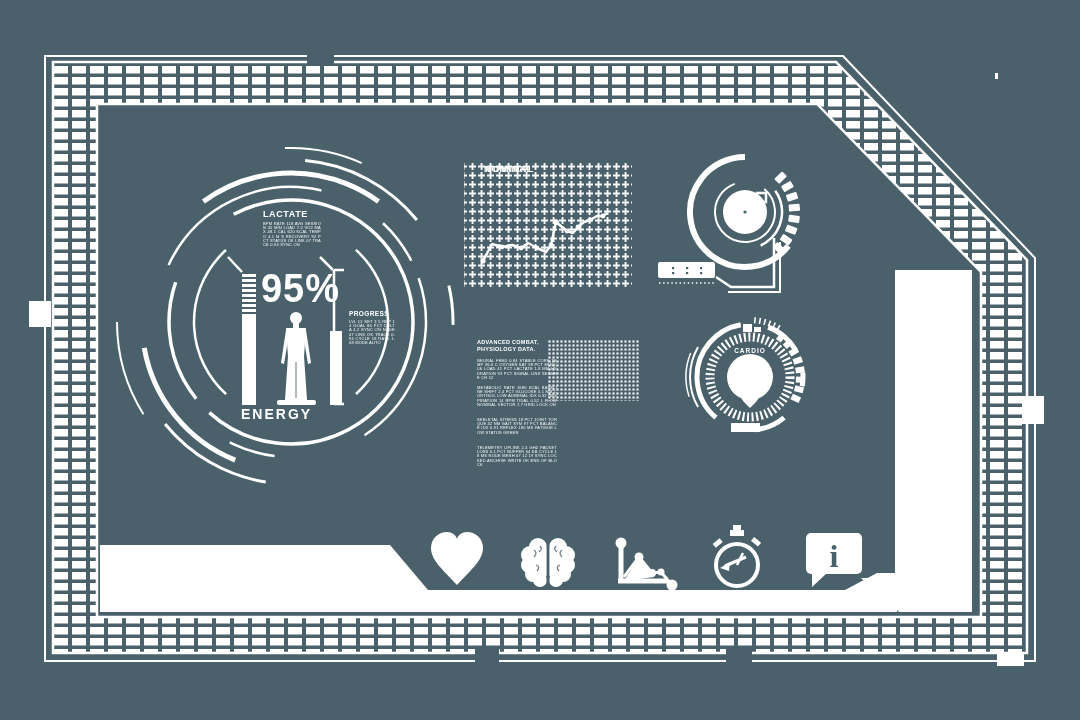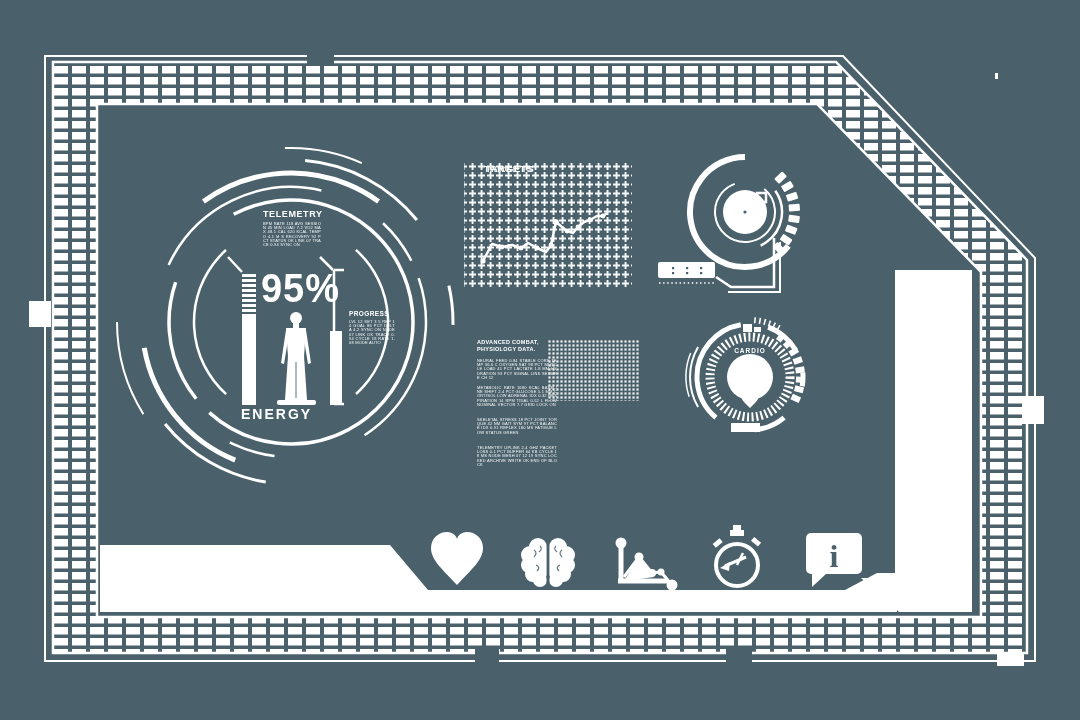--- a/index.html
+++ b/index.html
@@ -227,27 +227,27 @@
       <line x1="737" y1="565" x2="743" y2="553" stroke="#fff" stroke-width="2.5"></line>
     </g>
     <g>
       <rect x="806" y="533" width="56" height="41" rx="5" fill="#fff"></rect>
       <polygon points="812,572 812,587 827,573" fill="#fff"></polygon>
       <text x="834" y="567" text-anchor="middle" fill="#4a616b" font-family="Liberation Serif, serif" font-size="32" font-weight="bold">i</text>
     </g>
   </g>
 </svg>
 
-  <div class="t h-exercise">TELEMETRY</div>
+  <div class="t h-exercise">LACTATE</div>
   <div class="t tiny b-exercise">BPM RATE 118 AVG SESSION 45 MIN LOAD 7.2 VO2 MAX 48.1 CAL 620 KCAL TEMPO 4.1 M S RECOVERY 92 PCT STATUS OK LINK 07 TRACE 0.94 SYNC ON</div>
   <div class="t percent">95%</div>
   <div class="t h-progress">PROGRESS</div>
   <div class="t tiny b-progress">LVL 12 SET 3 5 REP 14 GOAL 86 PCT DELTA 4.2 SYNC ON NODE 07 LINK OK TRACE 0.94 CYCLE 18 RATE 1.08 MODE AUTO</div>
   <div class="t energy">ENERGY</div>
-  <div class="t targets">TARGETS</div>
+  <div class="t targets">NOMINAL</div>
 
   <div class="t rep-h" style="top:339px">ADVANCED COMBAT,</div>
   <div class="t rep-h" style="top:346px">PHYSIOLOGY DATA.</div>
   <div class="t tiny rep-p" style="top:359px;height:23px">NEURAL FEED 0.84 STABLE CORE TEMP 36.6 C OXYGEN SAT 98 PCT MUSCLE LOAD 41 PCT LACTATE 1.8 MM HYDRATION 93 PCT SIGNAL LINK SECURE CH 12</div>
   <div class="t tiny rep-p" style="top:386px;height:29px">METABOLIC RATE 1680 KCAL BASELINE SHIFT 2.4 PCT GLUCOSE 5.1 MM CORTISOL LOW ADRENAL IDX 0.32 RESPIRATION 14 RPM TIDAL 0.52 L FLOW NOMINAL VECTOR 7.7 GRID LOCK ON</div>
   <div class="t tiny rep-p" style="top:418px;height:24px">SKELETAL STRESS 18 PCT JOINT TORQUE 42 NM GAIT SYM 97 PCT BALANCE IDX 0.91 REFLEX 180 MS FATIGUE LOW STATUS GREEN</div>
   <div class="t tiny rep-p" style="top:446px;height:28px">TELEMETRY UPLINK 2.4 GHZ PACKET LOSS 0.1 PCT BUFFER 64 KB CYCLE 18 MS NODE MESH 07 12 19 SYNC LOCKED ARCHIVE WRITE OK END OF BLOCK</div>
 
   <div class="t cardio">CARDIO</div>
 </div>

